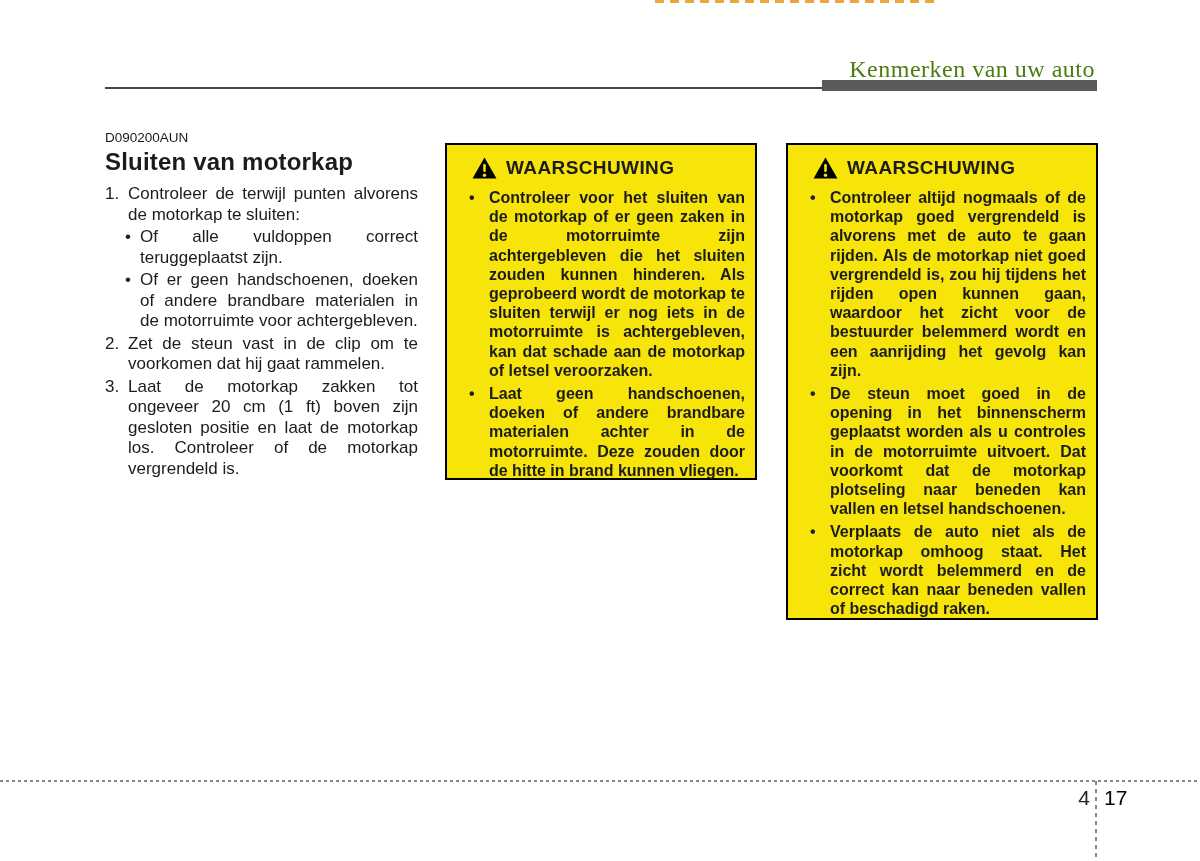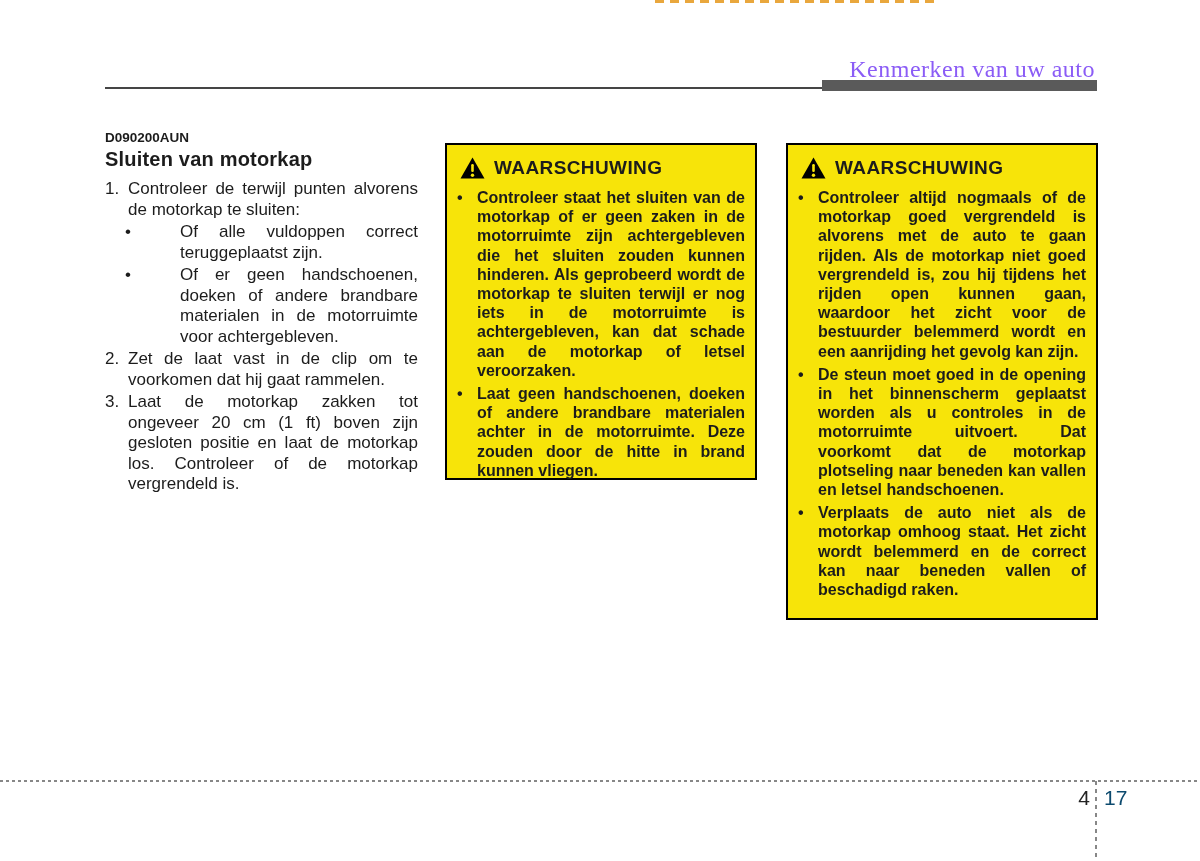--- a/index.html
+++ b/index.html
@@ -10,61 +10,61 @@
   }
   
   .top-dash{
     position:absolute;left:655px;top:0;width:285px;height:3px;
     background:repeating-linear-gradient(to right,#e9a73d 0 9px,transparent 9px 15px);
   }
   
   .hdr-title{
     position:absolute;top:56px;right:105px;
     font-family:"Liberation Serif","DejaVu Serif",serif;
-    font-size:24px;color:#8b5cf6;letter-spacing:.5px;white-space:nowrap;
+    font-size:24px;color:#4d7c0f;letter-spacing:.5px;white-space:nowrap;
   }
   .hdr-rule{position:absolute;left:105px;top:87px;width:990px;height:2px;background:#454545;}
   .hdr-bar{position:absolute;left:822px;top:80px;width:275px;height:11px;background:#5a5a5a;}
 
   
   .leftcol{position:absolute;left:105px;top:130px;width:313px;}
-  .code{font-size:13.5px;margin:0 0 3px 0;font-weight:bold;}
-  .sec-title{font-size:20px;font-weight:bold;margin:0 0 8px 0;letter-spacing:.2px;}
+  .code{font-size:13.5px;margin:0 0 3px 0;}
+  .sec-title{font-size:24px;font-weight:bold;margin:0 0 8px 0;letter-spacing:.2px;}
   .step,.sub{display:flex;font-size:17px;line-height:20.5px;margin:0 0 2px 0;}
   .step .num{flex:none;width:23px;}
   .step .st{flex:1;text-align:justify;}
   .sub{margin-left:20px;}
   .sub .b{flex:none;width:15px;}
-  .sub .st{flex:1;text-align:justify;margin-left:40px;}
+  .sub .st{flex:1;text-align:justify;}
 
   
   .warnbox{
     position:absolute;top:143px;width:312px;box-sizing:border-box;
-    background:#f7e409;border:2px solid #000;padding:9px 10px 12px 10px;
+    background:#f7e409;border:2px solid #000;padding:9px 10px 12px 22px;
   }
   .warn1{left:445px;height:337px;}
   .warn2{left:786px;height:477px;}
   .whead{display:flex;align-items:center;gap:9px;margin:3px 0 9px 3px;}
   .whead .wtitle{font-size:19px;font-weight:bold;letter-spacing:.4px;}
   .warn-icon{flex:none;display:block;}
   .wbul{display:flex;font-size:16px;font-weight:bold;line-height:19.2px;margin-bottom:4px;}
   .wbul .wb{flex:none;width:20px;}
   .wbul .wt{flex:1;text-align:justify;}
 
   
   .f-dash-h{
     position:absolute;left:0;top:780px;width:1200px;height:2px;
     background:repeating-linear-gradient(to right,#878787 0 3px,transparent 3px 6px);
   }
   .f-dash-v{
     position:absolute;left:1095px;top:781px;width:2px;height:80px;
     background:repeating-linear-gradient(to bottom,#878787 0 4px,transparent 4px 8px);
   }
   .pg-left{position:absolute;top:786px;left:1040px;width:50px;text-align:right;font-size:21px;color:#222;}
-  .pg-right{position:absolute;top:786px;left:1104px;font-size:21px;color:#0c4a6e;}
+  .pg-right{position:absolute;top:786px;left:1104px;font-size:21px;color:#000000;}
 </style>
 </head>
 <body>
 
 <div class="top-dash"></div>
 
 <div class="hdr-title">Kenmerken van uw auto</div>
 <div class="hdr-rule"></div>
 <div class="hdr-bar"></div>
 
@@ -79,40 +79,40 @@
   <div class="sub">
     <span class="b">•</span>
     <span class="st">Of alle vuldoppen correct teruggeplaatst zijn.</span>
   </div>
   <div class="sub">
     <span class="b">•</span>
     <span class="st">Of er geen handschoenen, doeken of andere brandbare materialen in de motorruimte voor achtergebleven.</span>
   </div>
   <div class="step">
     <span class="num">2.</span>
-    <span class="st">Zet de laat vast in de clip om te voorkomen dat hij gaat rammelen.</span>
+    <span class="st">Zet de steun vast in de clip om te voorkomen dat hij gaat rammelen.</span>
   </div>
   <div class="step">
     <span class="num">3.</span>
     <span class="st">Laat de motorkap zakken tot ongeveer 20 cm (1 ft) boven zijn gesloten positie en laat de motorkap los. Controleer of de motorkap vergrendeld is.</span>
   </div>
 </div>
 
 <div class="warnbox warn1">
   <div class="whead">
     <svg class="warn-icon" width="25" height="22" viewBox="0 0 25 22">
       <path d="M12.5 0.5 L24.5 21.5 L0.5 21.5 Z" fill="#000"></path>
       <rect x="11.2" y="7" width="2.6" height="8" rx="1.2" fill="#f7e409"></rect>
       <circle cx="12.5" cy="18.2" r="1.7" fill="#f7e409"></circle>
     </svg>
     <span class="wtitle">WAARSCHUWING</span>
   </div>
   <div class="wbul">
     <span class="wb">•</span>
-    <span class="wt">Controleer staat het sluiten van de motorkap of er geen zaken in de motorruimte zijn achtergebleven die het sluiten zouden kunnen hinderen. Als geprobeerd wordt de motorkap te sluiten terwijl er nog iets in de motorruimte is achtergebleven, kan dat schade aan de motorkap of letsel veroorzaken.</span>
+    <span class="wt">Controleer voor het sluiten van de motorkap of er geen zaken in de motorruimte zijn achtergebleven die het sluiten zouden kunnen hinderen. Als geprobeerd wordt de motorkap te sluiten terwijl er nog iets in de motorruimte is achtergebleven, kan dat schade aan de motorkap of letsel veroorzaken.</span>
   </div>
   <div class="wbul">
     <span class="wb">•</span>
     <span class="wt">Laat geen handschoenen, doeken of andere brandbare materialen achter in de motorruimte. Deze zouden door de hitte in brand kunnen vliegen.</span>
   </div>
 </div>
 
 <div class="warnbox warn2">
   <div class="whead">
     <svg class="warn-icon" width="25" height="22" viewBox="0 0 25 22">

